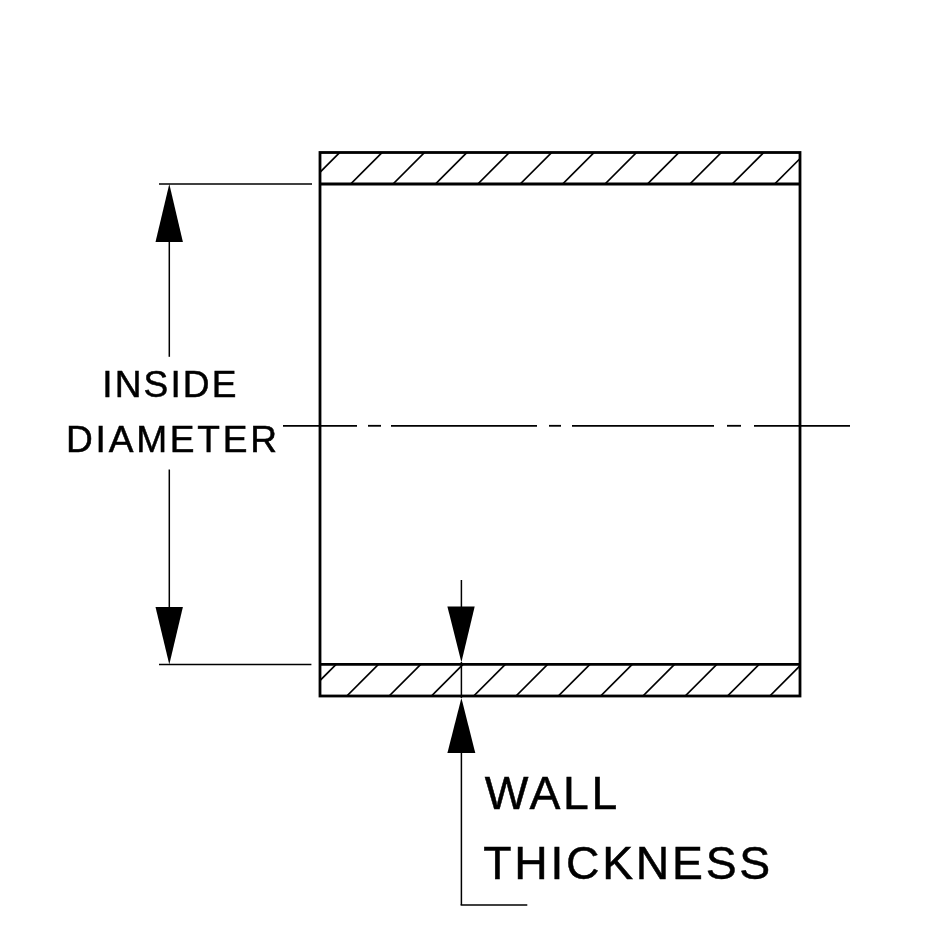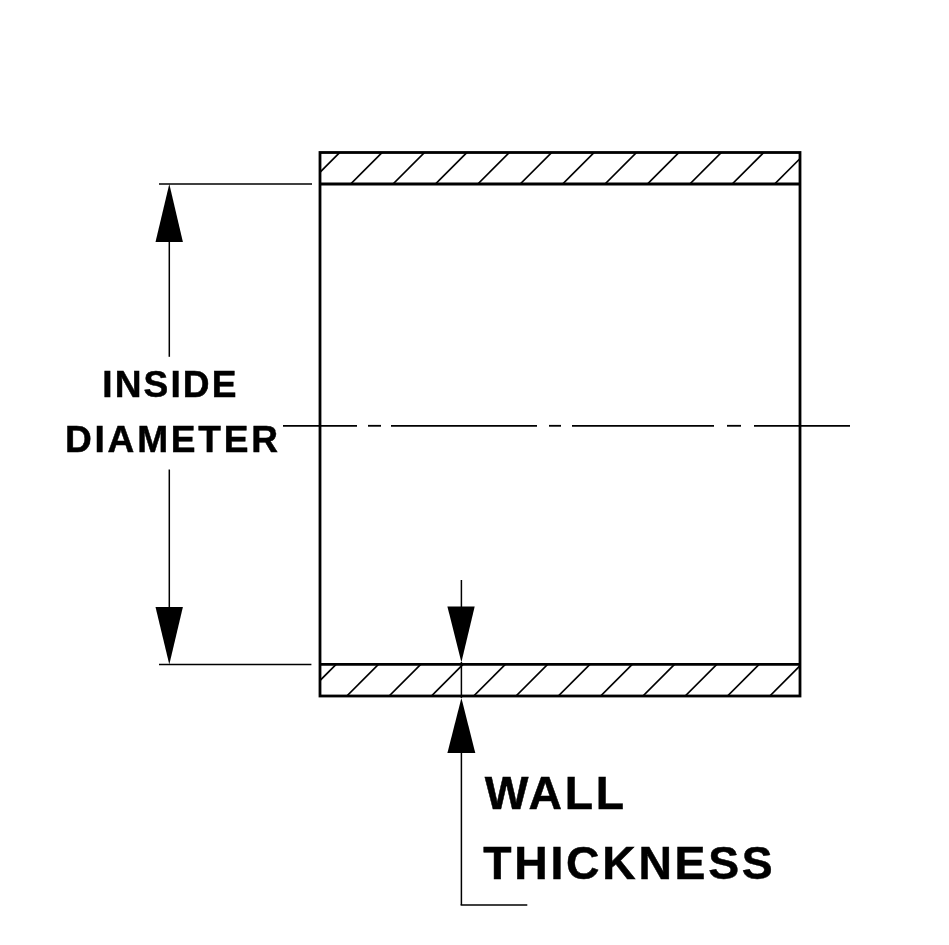--- a/index.html
+++ b/index.html
@@ -1,16 +1,16 @@
 <!DOCTYPE html>
 <html><head>
 <meta charset="utf-8">
 <style>
   html,body{margin:0;padding:0;background:#ffffff;}
-  #page{position:relative;width:949px;height:945px;background:#0f766e;overflow:hidden;font-weight:bold;}
+  #page{position:relative;width:949px;height:945px;background:#0f766e;overflow:hidden;}
   svg{position:absolute;left:0;top:0;}
 </style>
 </head>
 <body>
 <div id="page">
 <svg width="949" height="945" viewBox="0 0 949 945">
   <rect width="949" height="945" fill="#ffffff"></rect>
 
   <g stroke="#000" stroke-width="1.7" clip-path="url(#clipTop)">
     <line x1="308.2" y1="184" x2="341.2" y2="151"></line>

